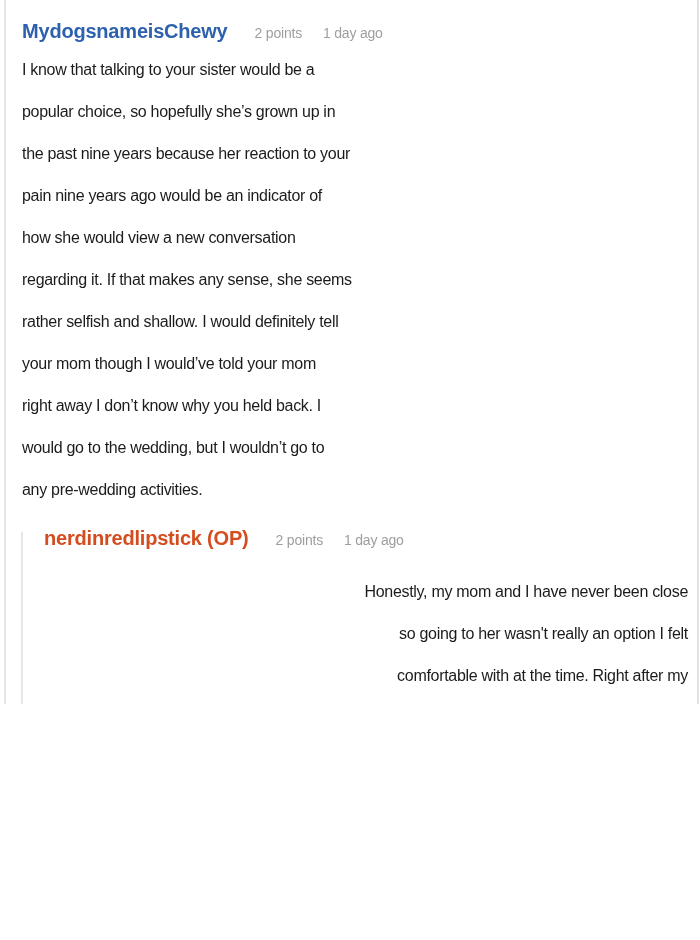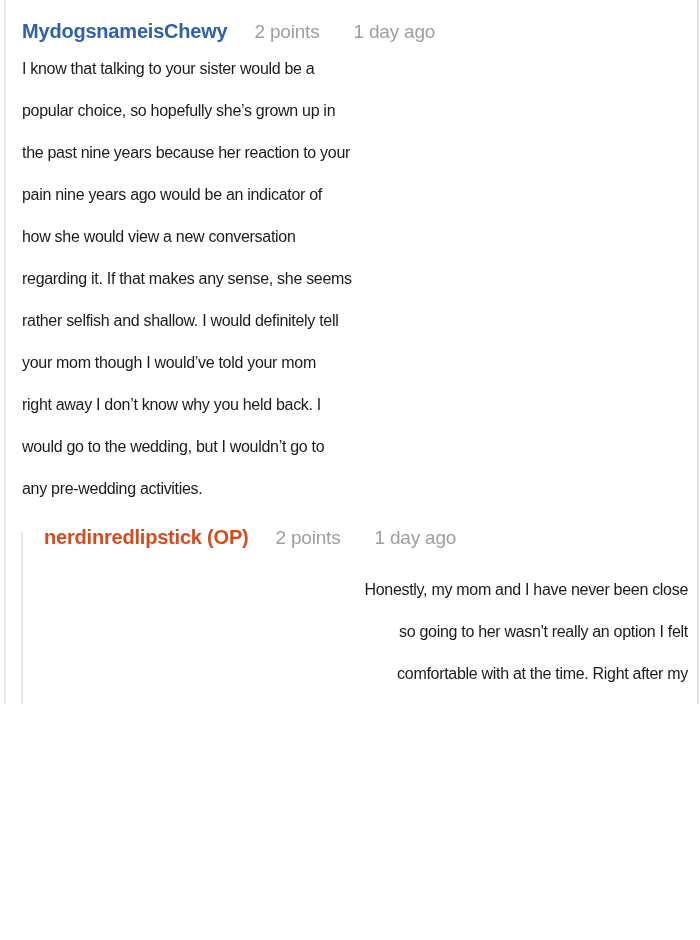--- a/index.html
+++ b/index.html
@@ -41,25 +41,25 @@
   }
   .username {
     font-weight: bold;
     font-size: 20px;
     letter-spacing: -0.2px;
     text-decoration: none;
     cursor: pointer;
   }
   .meta {
     color: #9e9e9e;
-    font-size: 19px;
+    font-size: 14px;
     letter-spacing: -0.2px;
   }
   .meta.points { margin-left: 27px; }
-  .meta.time { margin-left: 34px; }
+  .meta.time { margin-left: 21px; }
   .comment-body {
     margin-top: 4px;
     font-size: 16px;
     line-height: 42px;
     letter-spacing: -0.3px;
     color: #1b1b1b;
     white-space: pre-line;
   }
   .c2 .comment-body { margin-top: 19px; }
 </style>

